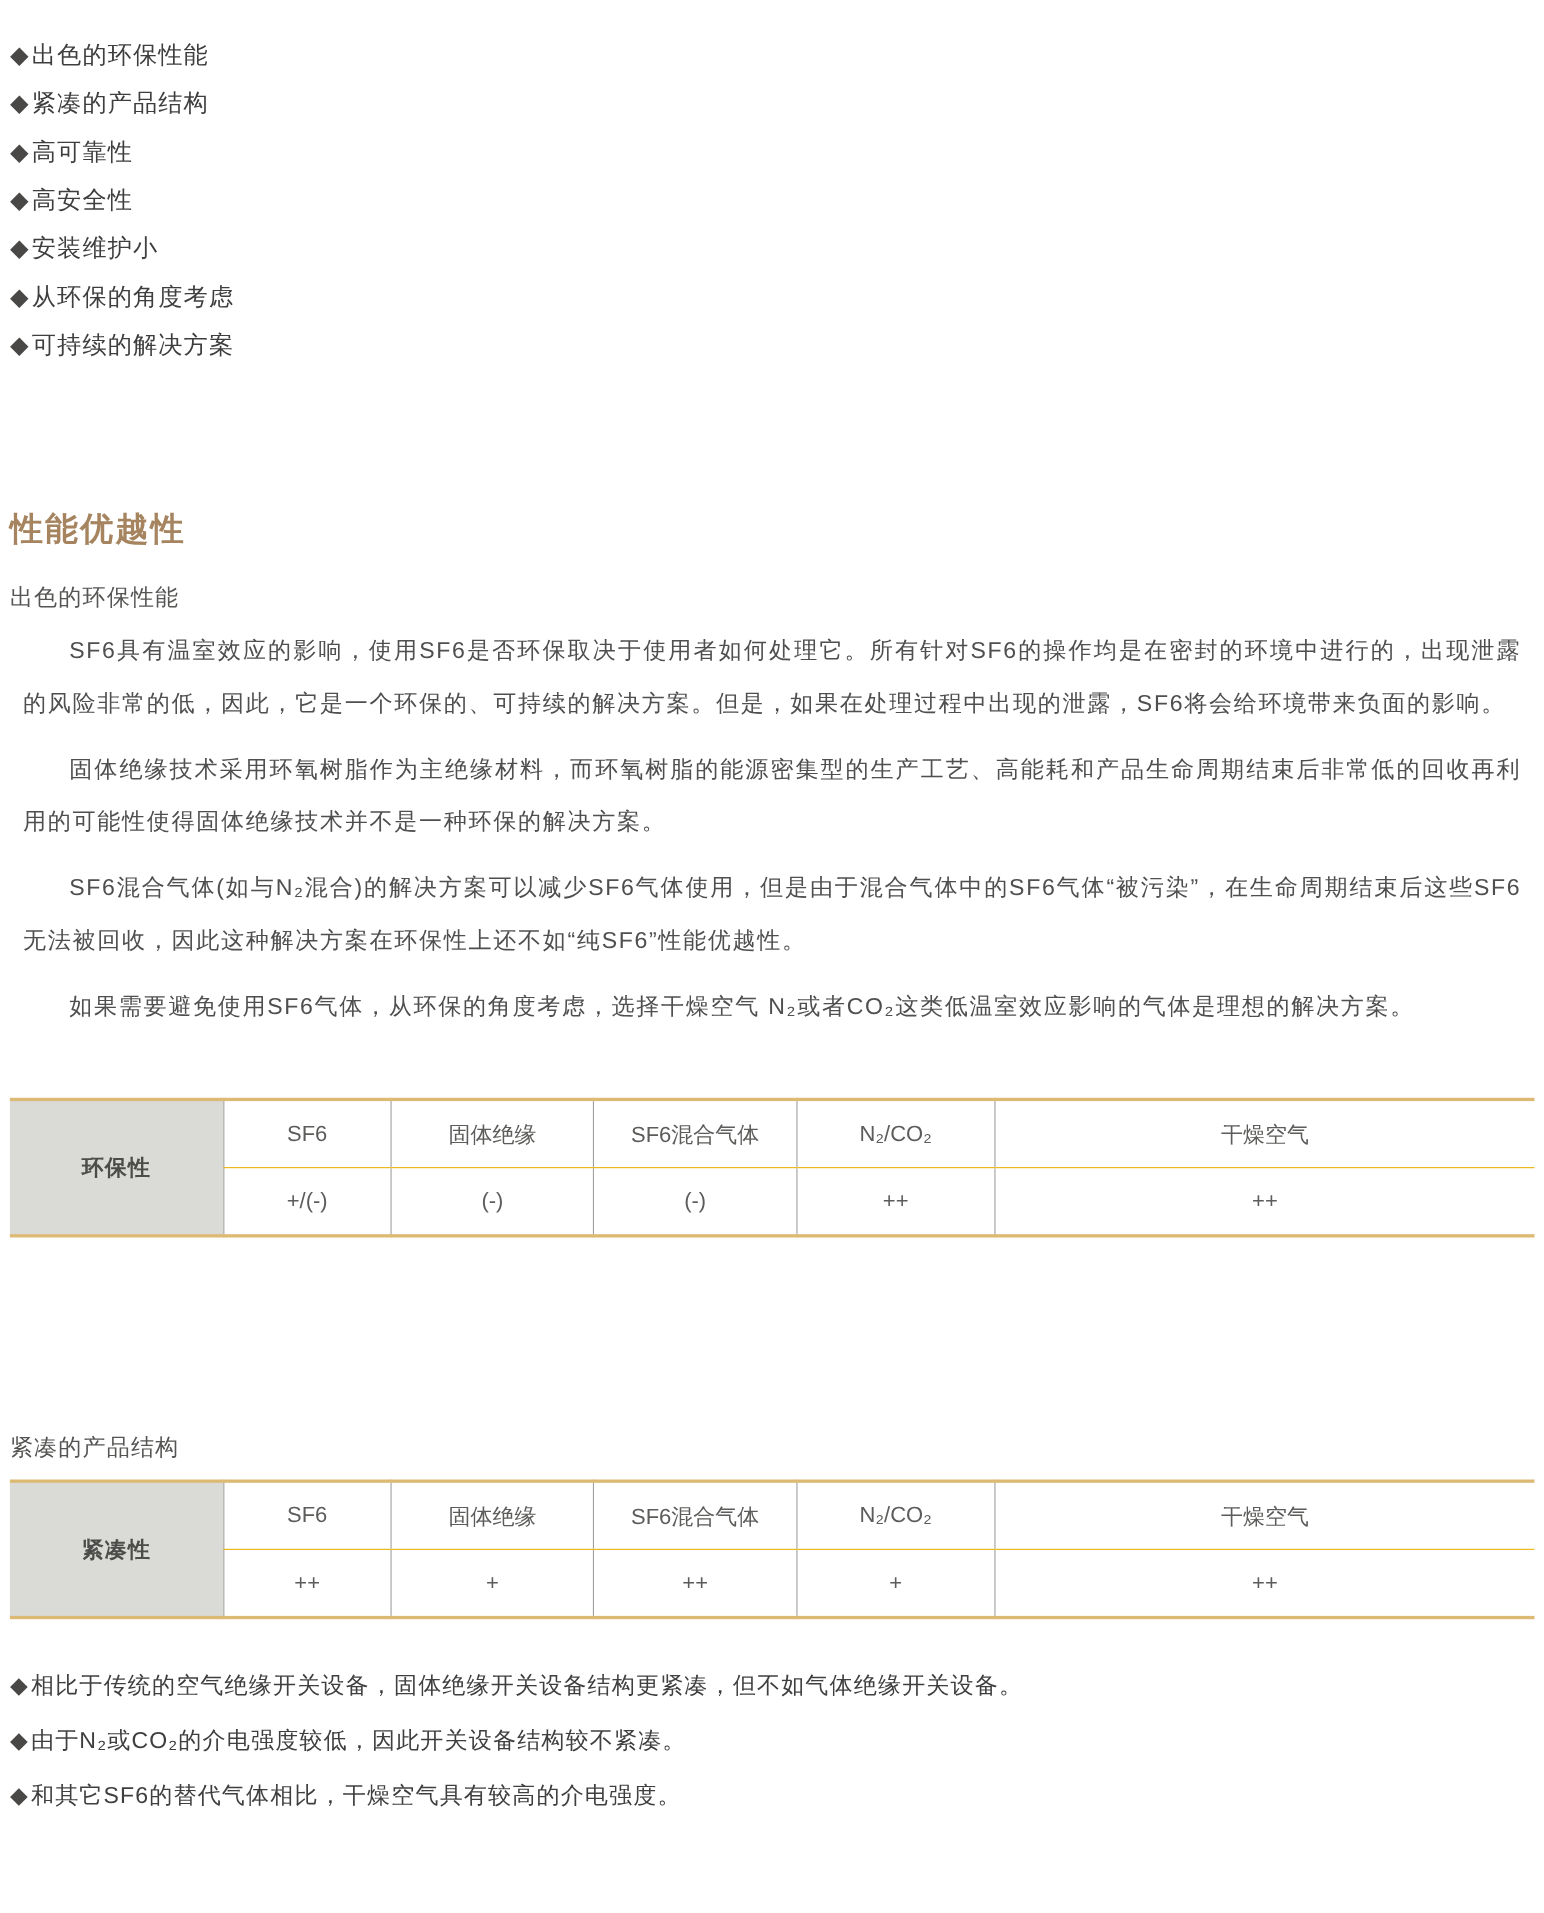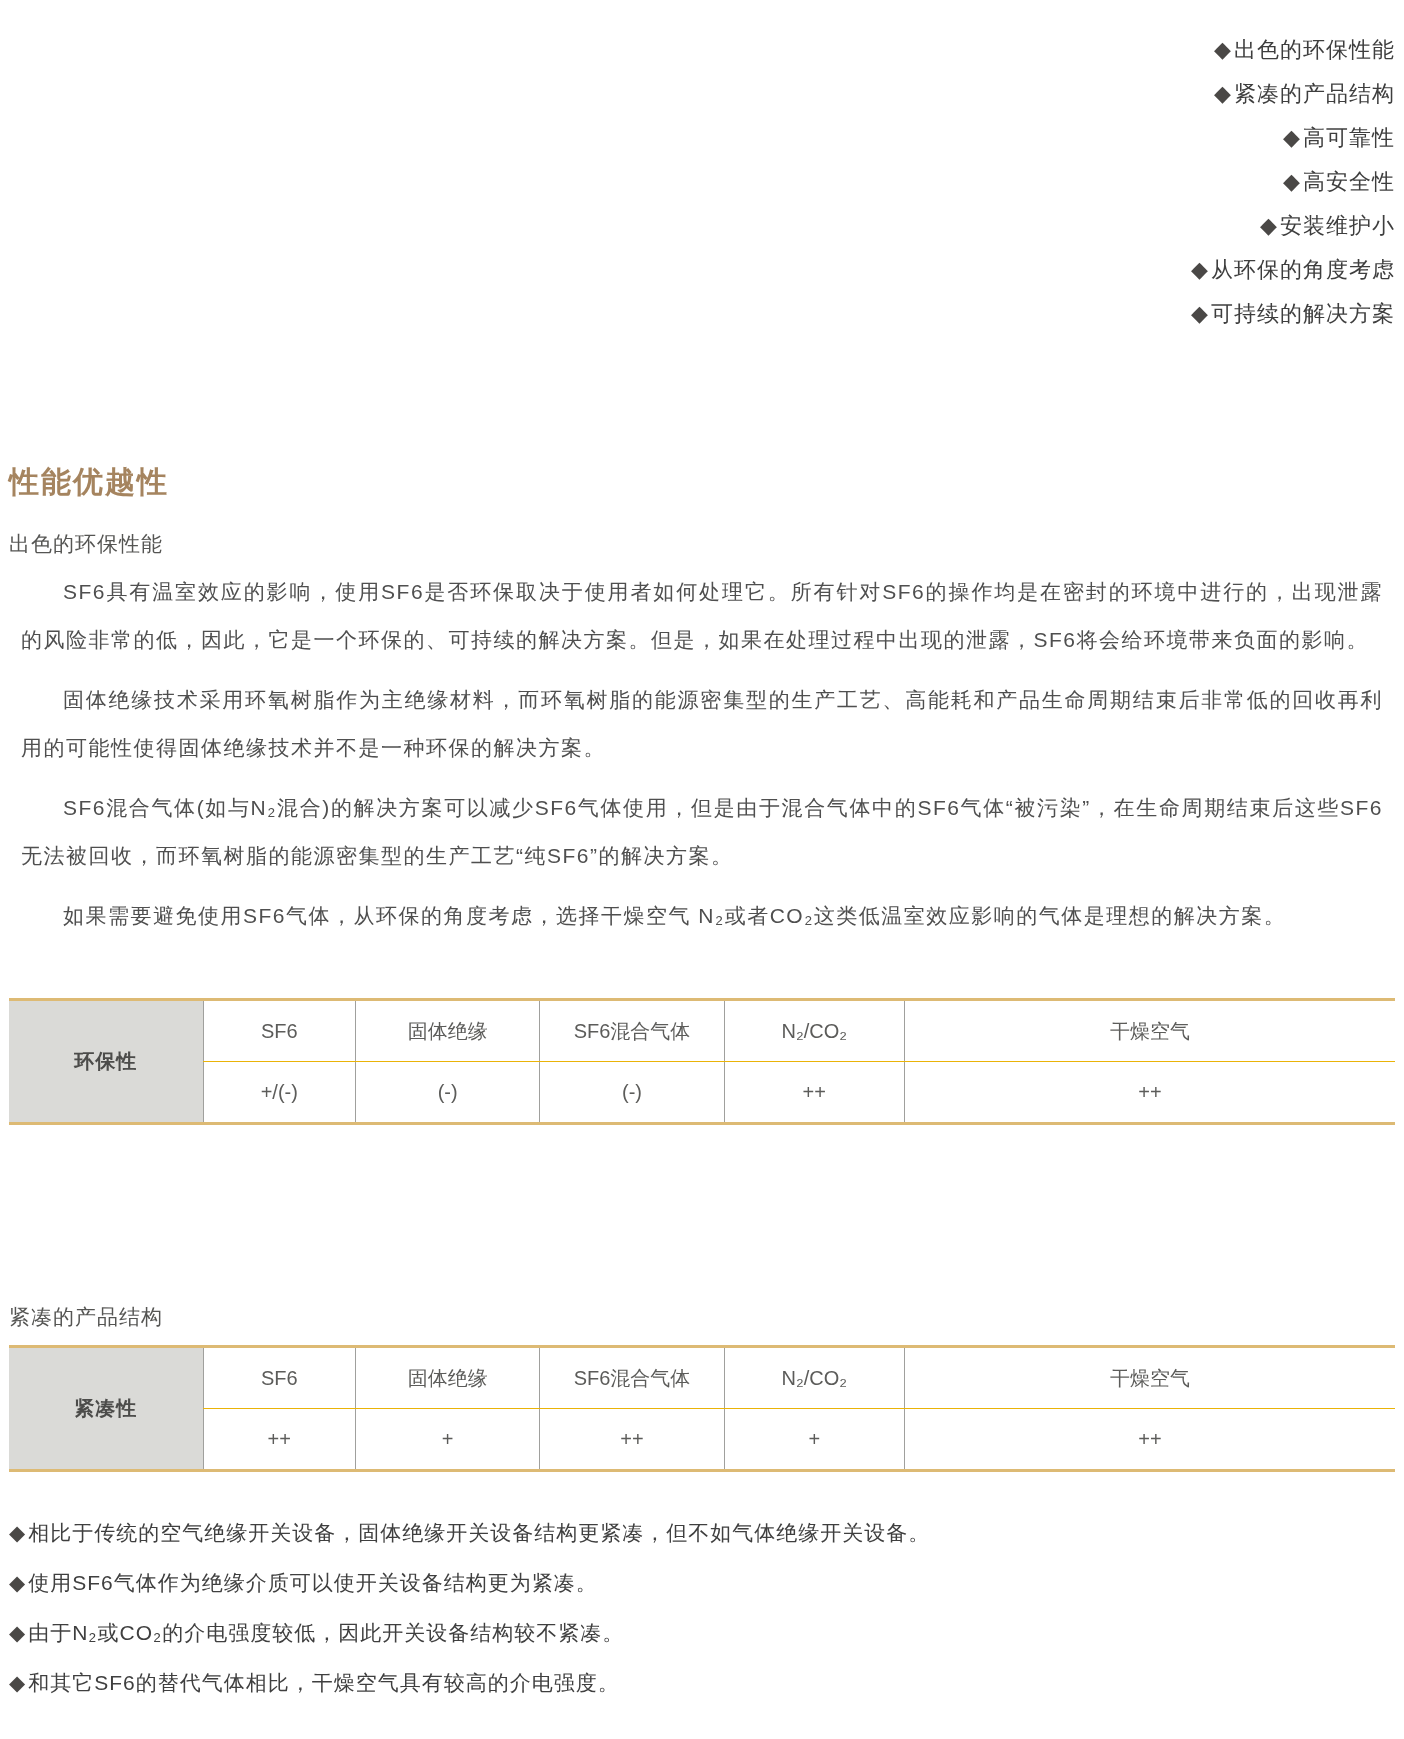--- a/index.html
+++ b/index.html
@@ -22,21 +22,20 @@
     letter-spacing: 2px;
   }
   .sec-title.second { margin-top: 128px; }
 
   ul.diamond-list { list-style: none; margin: 28px 0 0 0; padding: 0; }
   ul.diamond-list li {
     font-size: 22px;
     line-height: 44px;
     color: #3e3e3e;
     letter-spacing: 1px;
-    text-align: right;
   }
   .diamond {
     color: #4a4846;
     margin-right: 2px;
     font-size: 22px;
   }
 
   .subtitle {
     margin-top: 32px;
     font-size: 21px;
@@ -110,21 +109,21 @@
     <li><span class="diamond">◆</span><span>可持续的解决方案</span></li>
   </ul>
 
   <h1 class="sec-title second">性能优越性</h1>
 
   <div class="subtitle">出色的环保性能</div>
 
   <div class="paragraphs">
     <p>SF6具有温室效应的影响，使用SF6是否环保取决于使用者如何处理它。所有针对SF6的操作均是在密封的环境中进行的，出现泄露的风险非常的低，因此，它是一个环保的、可持续的解决方案。但是，如果在处理过程中出现的泄露，SF6将会给环境带来负面的影响。</p>
     <p>固体绝缘技术采用环氧树脂作为主绝缘材料，而环氧树脂的能源密集型的生产工艺、高能耗和产品生命周期结束后非常低的回收再利用的可能性使得固体绝缘技术并不是一种环保的解决方案。</p>
-    <p>SF6混合气体(如与N₂混合)的解决方案可以减少SF6气体使用，但是由于混合气体中的SF6气体“被污染”，在生命周期结束后这些SF6无法被回收，而环氧树脂的能源密集型的生产工艺“纯SF6”的解决方案。</p>
+    <p>SF6混合气体(如与N₂混合)的解决方案可以减少SF6气体使用，但是由于混合气体中的SF6气体“被污染”，在生命周期结束后这些SF6无法被回收，因此这种解决方案在环保性上还不如“纯SF6”性能优越性。</p>
     <p>如果需要避免使用SF6气体，从环保的角度考虑，选择干燥空气 N₂或者CO₂这类低温室效应影响的气体是理想的解决方案。</p>
   </div>
 
   <table class="cmp-table">
     <colgroup>
       <col style="width:14%">
         <col style="width:11%">
         <col style="width:13.3%">
         <col style="width:13.3%">
         <col style="width:13%">
@@ -174,18 +173,17 @@
       <td>+</td>
       <td>++</td>
       <td>+</td>
       <td>++</td>
     </tr>
   </tbody>
     </table>
 
   <ul class="notes-list">
     <li><span class="diamond">◆</span><span>相比于传统的空气绝缘开关设备，固体绝缘开关设备结构更紧凑，但不如气体绝缘开关设备。</span></li>
-    <li><span class="diamond">◆</span><span>使用SF6气体作为绝缘介质可以使开关设备结构更为紧凑。</span></li>
     <li><span class="diamond">◆</span><span>由于N₂或CO₂的介电强度较低，因此开关设备结构较不紧凑。</span></li>
     <li><span class="diamond">◆</span><span>和其它SF6的替代气体相比，干燥空气具有较高的介电强度。</span></li>
   </ul>
 
 </div>
 
 </body></html>

